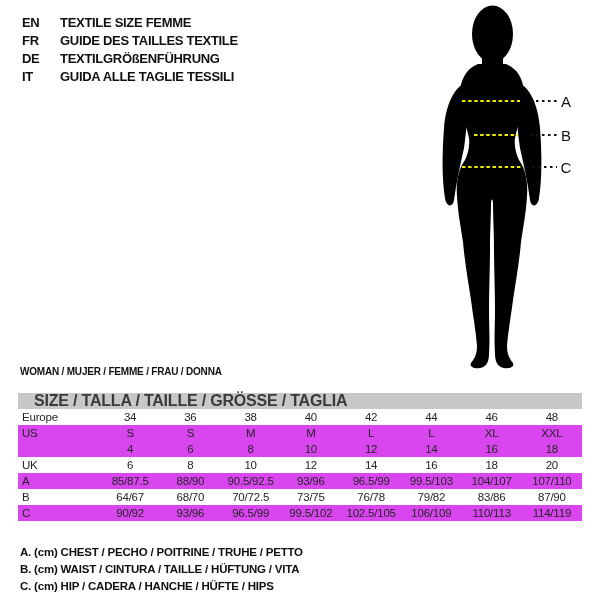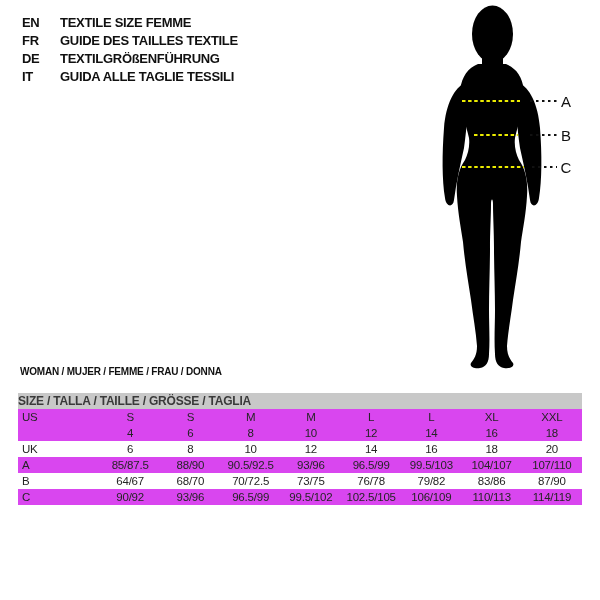--- a/index.html
+++ b/index.html
@@ -18,21 +18,21 @@
   
   .figure-wrap{position:absolute;left:420px;top:0;width:180px;height:372px;}
 
   
   .woman-line{position:absolute;left:20px;top:366px;font-size:10px;font-weight:700;
               color:#101010;letter-spacing:-0.2px;white-space:nowrap;}
 
   
   .size-table{position:absolute;left:18px;top:393px;width:564px;}
   .size-header{height:16px;background:#c8c8c8;color:#3a3a3a;font-weight:700;
-               font-size:12px;line-height:16px;padding-left:0;box-sizing:border-box;
+               font-size:16px;line-height:16px;padding-left:16px;box-sizing:border-box;
                letter-spacing:-0.2px;}
   table.sizes{border-collapse:collapse;table-layout:fixed;width:564px;
               font-size:11.5px;color:#252525;letter-spacing:-0.2px;}
   table.sizes td{height:16px;padding:0;text-align:center;font-weight:400;
                  white-space:nowrap;overflow:hidden;}
   table.sizes td.lbl{width:78px;text-align:left;padding-left:4px;}
   table.sizes tr.shaded{background:#d946ef;}
 
   
   .legend{position:absolute;left:20px;top:544px;}
@@ -117,20 +117,31 @@
       <text x="146" y="173" text-anchor="middle" font-size="15" fill="#111">C</text>
     </svg>
   </div>
 
   <div class="woman-line">WOMAN / MUJER / FEMME / FRAU / DONNA</div>
 
   <div class="size-table">
     <div class="size-header">SIZE / TALLA / TAILLE / GRÖSSE / TAGLIA</div>
     <table class="sizes">
       <tbody id="size-rows">
+          <tr>
+            <td class="lbl">Europe</td>
+            <td>34</td>
+            <td>36</td>
+            <td>38</td>
+            <td>40</td>
+            <td>42</td>
+            <td>44</td>
+            <td>46</td>
+            <td>48</td>
+          </tr>
           <tr class="shaded">
             <td class="lbl">US</td>
             <td>S</td>
             <td>S</td>
             <td>M</td>
             <td>M</td>
             <td>L</td>
             <td>L</td>
             <td>XL</td>
             <td>XXL</td>
@@ -187,14 +198,19 @@
             <td>99.5/102</td>
             <td>102.5/105</td>
             <td>106/109</td>
             <td>110/113</td>
             <td>114/119</td>
           </tr>
         </tbody>
     </table>
   </div>
 
+  <div class="legend" id="legend">
+      <div class="legend-line">A. (cm) CHEST / PECHO / POITRINE / TRUHE / PETTO</div>
+      <div class="legend-line">B. (cm) WAIST / CINTURA / TAILLE / HÜFTUNG / VITA</div>
+      <div class="legend-line">C. (cm) HIP / CADERA / HANCHE / HÜFTE / HIPS</div>
+    </div>
 
 </div>
 
 </body></html>

